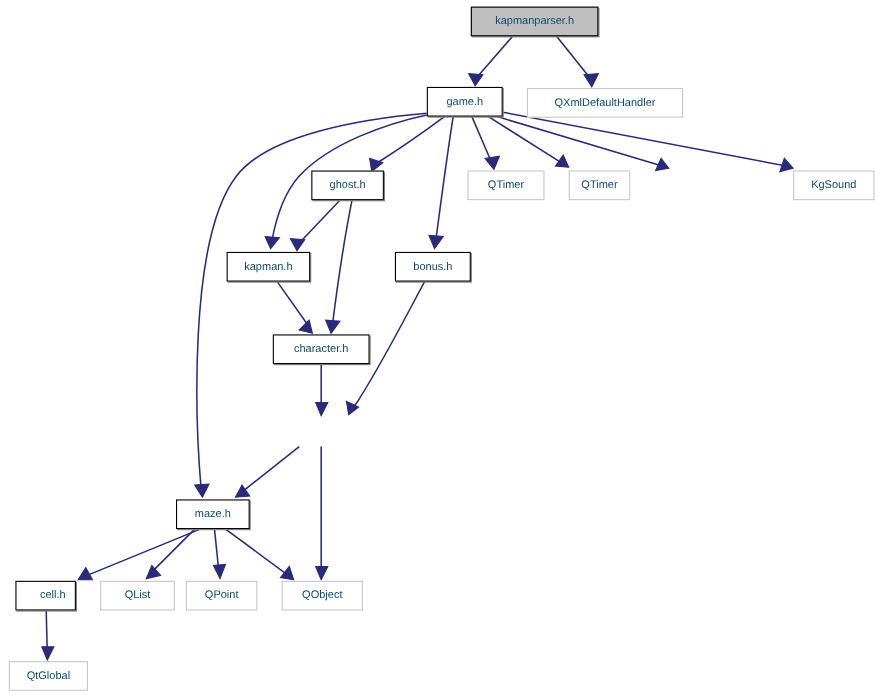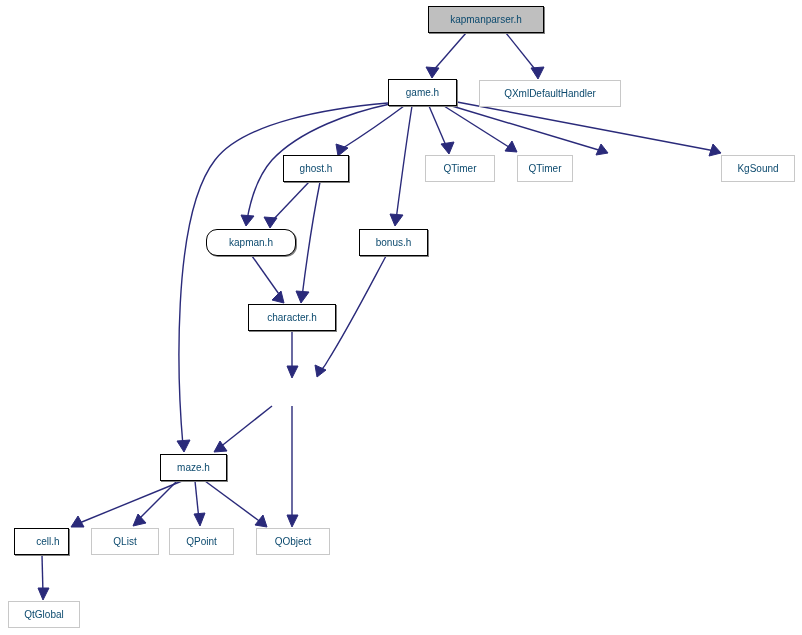--- a/index.html
+++ b/index.html
@@ -170,21 +170,21 @@
 
   <div class="node external" style="left:517px; top:155px; width:56px; height:27px;">
     <span class="node-label">QTimer</span>
   </div>
 
 
   <div class="node external" style="left:721px; top:155px; width:74px; height:27px;">
     <span class="node-label">KgSound</span>
   </div>
 
-  <div class="node primary" style="left:206px; top:229px; width:90px; height:27px;border-radius:11px;">
+  <div class="node primary" style="left:206px; top:229px; width:76px; height:27px;">
     <span class="node-label">kapman.h</span>
   </div>
 
   <div class="node primary" style="left:359px; top:229px; width:69px; height:27px;">
     <span class="node-label">bonus.h</span>
   </div>
 
   <div class="node primary" style="left:248px; top:304px; width:88px; height:27px;">
     <span class="node-label">character.h</span>
   </div>

